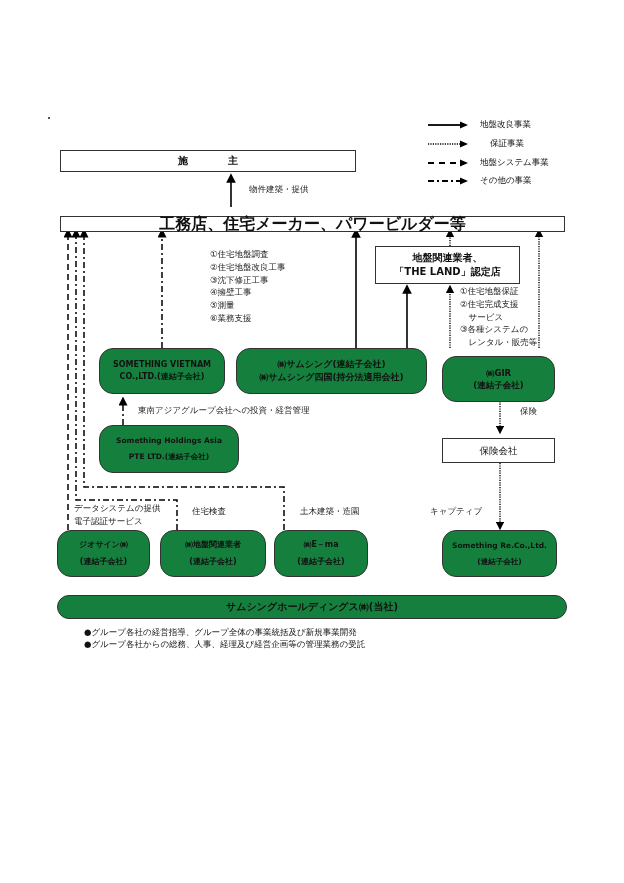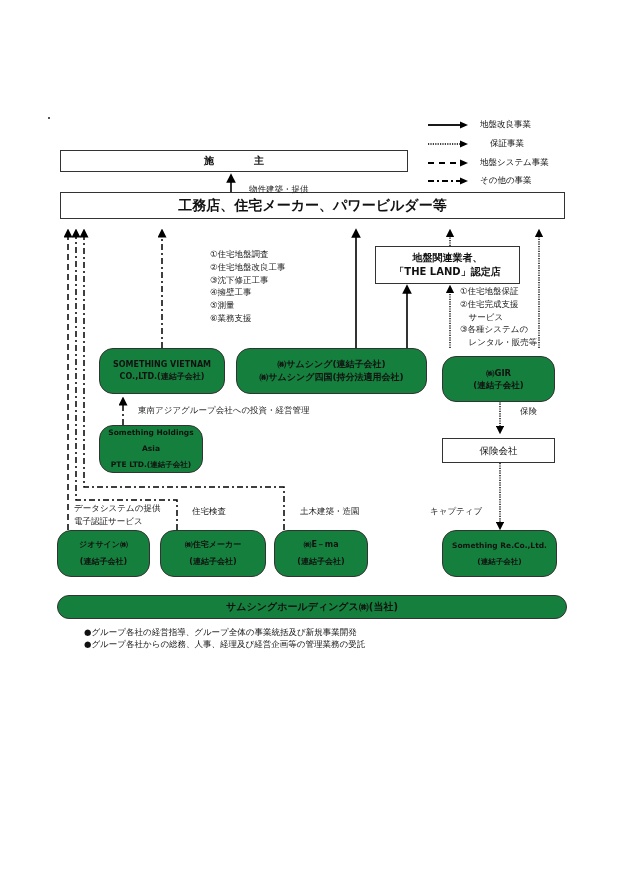--- a/index.html
+++ b/index.html
@@ -78,25 +78,25 @@
 
   <line x1="123" y1="425" x2="123" y2="401" stroke="#000" stroke-width="1.5" stroke-dasharray="6,3,2,3" marker-end="url(#ah)"></line>
 
   <line x1="68" y1="530" x2="68" y2="233" stroke="#000" stroke-width="1.5" stroke-dasharray="6,4" marker-end="url(#ah)"></line>
 
   <polyline points="177,530 177,500 76,500 76,233" fill="none" stroke="#000" stroke-width="1.5" stroke-dasharray="6,3,2,3" marker-end="url(#ah)"></polyline>
 
   <polyline points="284,530 284,487 84,487 84,233" fill="none" stroke="#000" stroke-width="1.5" stroke-dasharray="6,3,2,3" marker-end="url(#ah)"></polyline>
 </svg>
 
-<div class="box white" style="left:60px; top:150px; width:348px; height:22px; font-size:10px;">
+<div class="box white" style="left:60px; top:150px; width:296px; height:22px; font-size:10px;">
   <span>施　　　　主</span>
 </div>
 
-<div class="box white" style="left:60px; top:192px; width:505px; height:27px; font-size:14px;">
+<div class="box white" style="left:60px; top:216px; width:505px; height:16px; font-size:16px;">
   <span>工務店、住宅メーカー、パワービルダー等</span>
 </div>
 
 <div class="box white" style="left:375px; top:246px; width:145px; height:38px; font-size:10px;">
   <span>地盤関連業者、</span>
   <span>「THE LAND」認定店</span>
 </div>
 
 <div class="box gray" style="left:99px; top:348px; width:126px; height:46px; font-size:8px;">
   <span>SOMETHING VIETNAM</span>
@@ -106,36 +106,36 @@
 <div class="box gray" style="left:236px; top:348px; width:191px; height:46px; font-size:9px;">
   <span>㈱サムシング(連結子会社)</span>
   <span>㈱サムシング四国(持分法適用会社)</span>
 </div>
 
 <div class="box gray" style="left:442px; top:348px; width:113px; height:46px; font-size:8.5px;margin-top:8px;">
   <span>㈱GIR</span>
   <span>(連結子会社)</span>
 </div>
 
-<div class="box gray" style="left:99px; top:425px; width:104px; height:48px; font-size:7.5px; line-height:2.1;">
+<div class="box gray" style="left:99px; top:425px; width:140px; height:48px; font-size:7.5px; line-height:2.1;">
   <span>Something Holdings Asia</span>
   <span>PTE LTD.(連結子会社)</span>
 </div>
 
 <div class="box white" style="left:442px; top:438px; width:113px; height:25px; font-size:9.5px; font-weight:normal;">
   <span>保険会社</span>
 </div>
 
 <div class="box gray" style="left:57px; top:530px; width:93px; height:47px; font-size:8px; line-height:2.1;">
   <span>ジオサイン㈱</span>
   <span>(連結子会社)</span>
 </div>
 
 <div class="box gray" style="left:160px; top:530px; width:106px; height:47px; font-size:8px; line-height:2.1;">
-  <span>㈱住宅メーカー</span>
+  <span>㈱地盤関連業者</span>
   <span>(連結子会社)</span>
 </div>
 
 <div class="box gray" style="left:274px; top:530px; width:94px; height:47px; font-size:8px; line-height:2.1;">
   <span>㈱E－ma</span>
   <span>(連結子会社)</span>
 </div>
 
 <div class="box gray" style="left:442px; top:530px; width:115px; height:47px; font-size:7.5px; line-height:2.1;">
   <span>Something Re.Co.,Ltd.</span>

